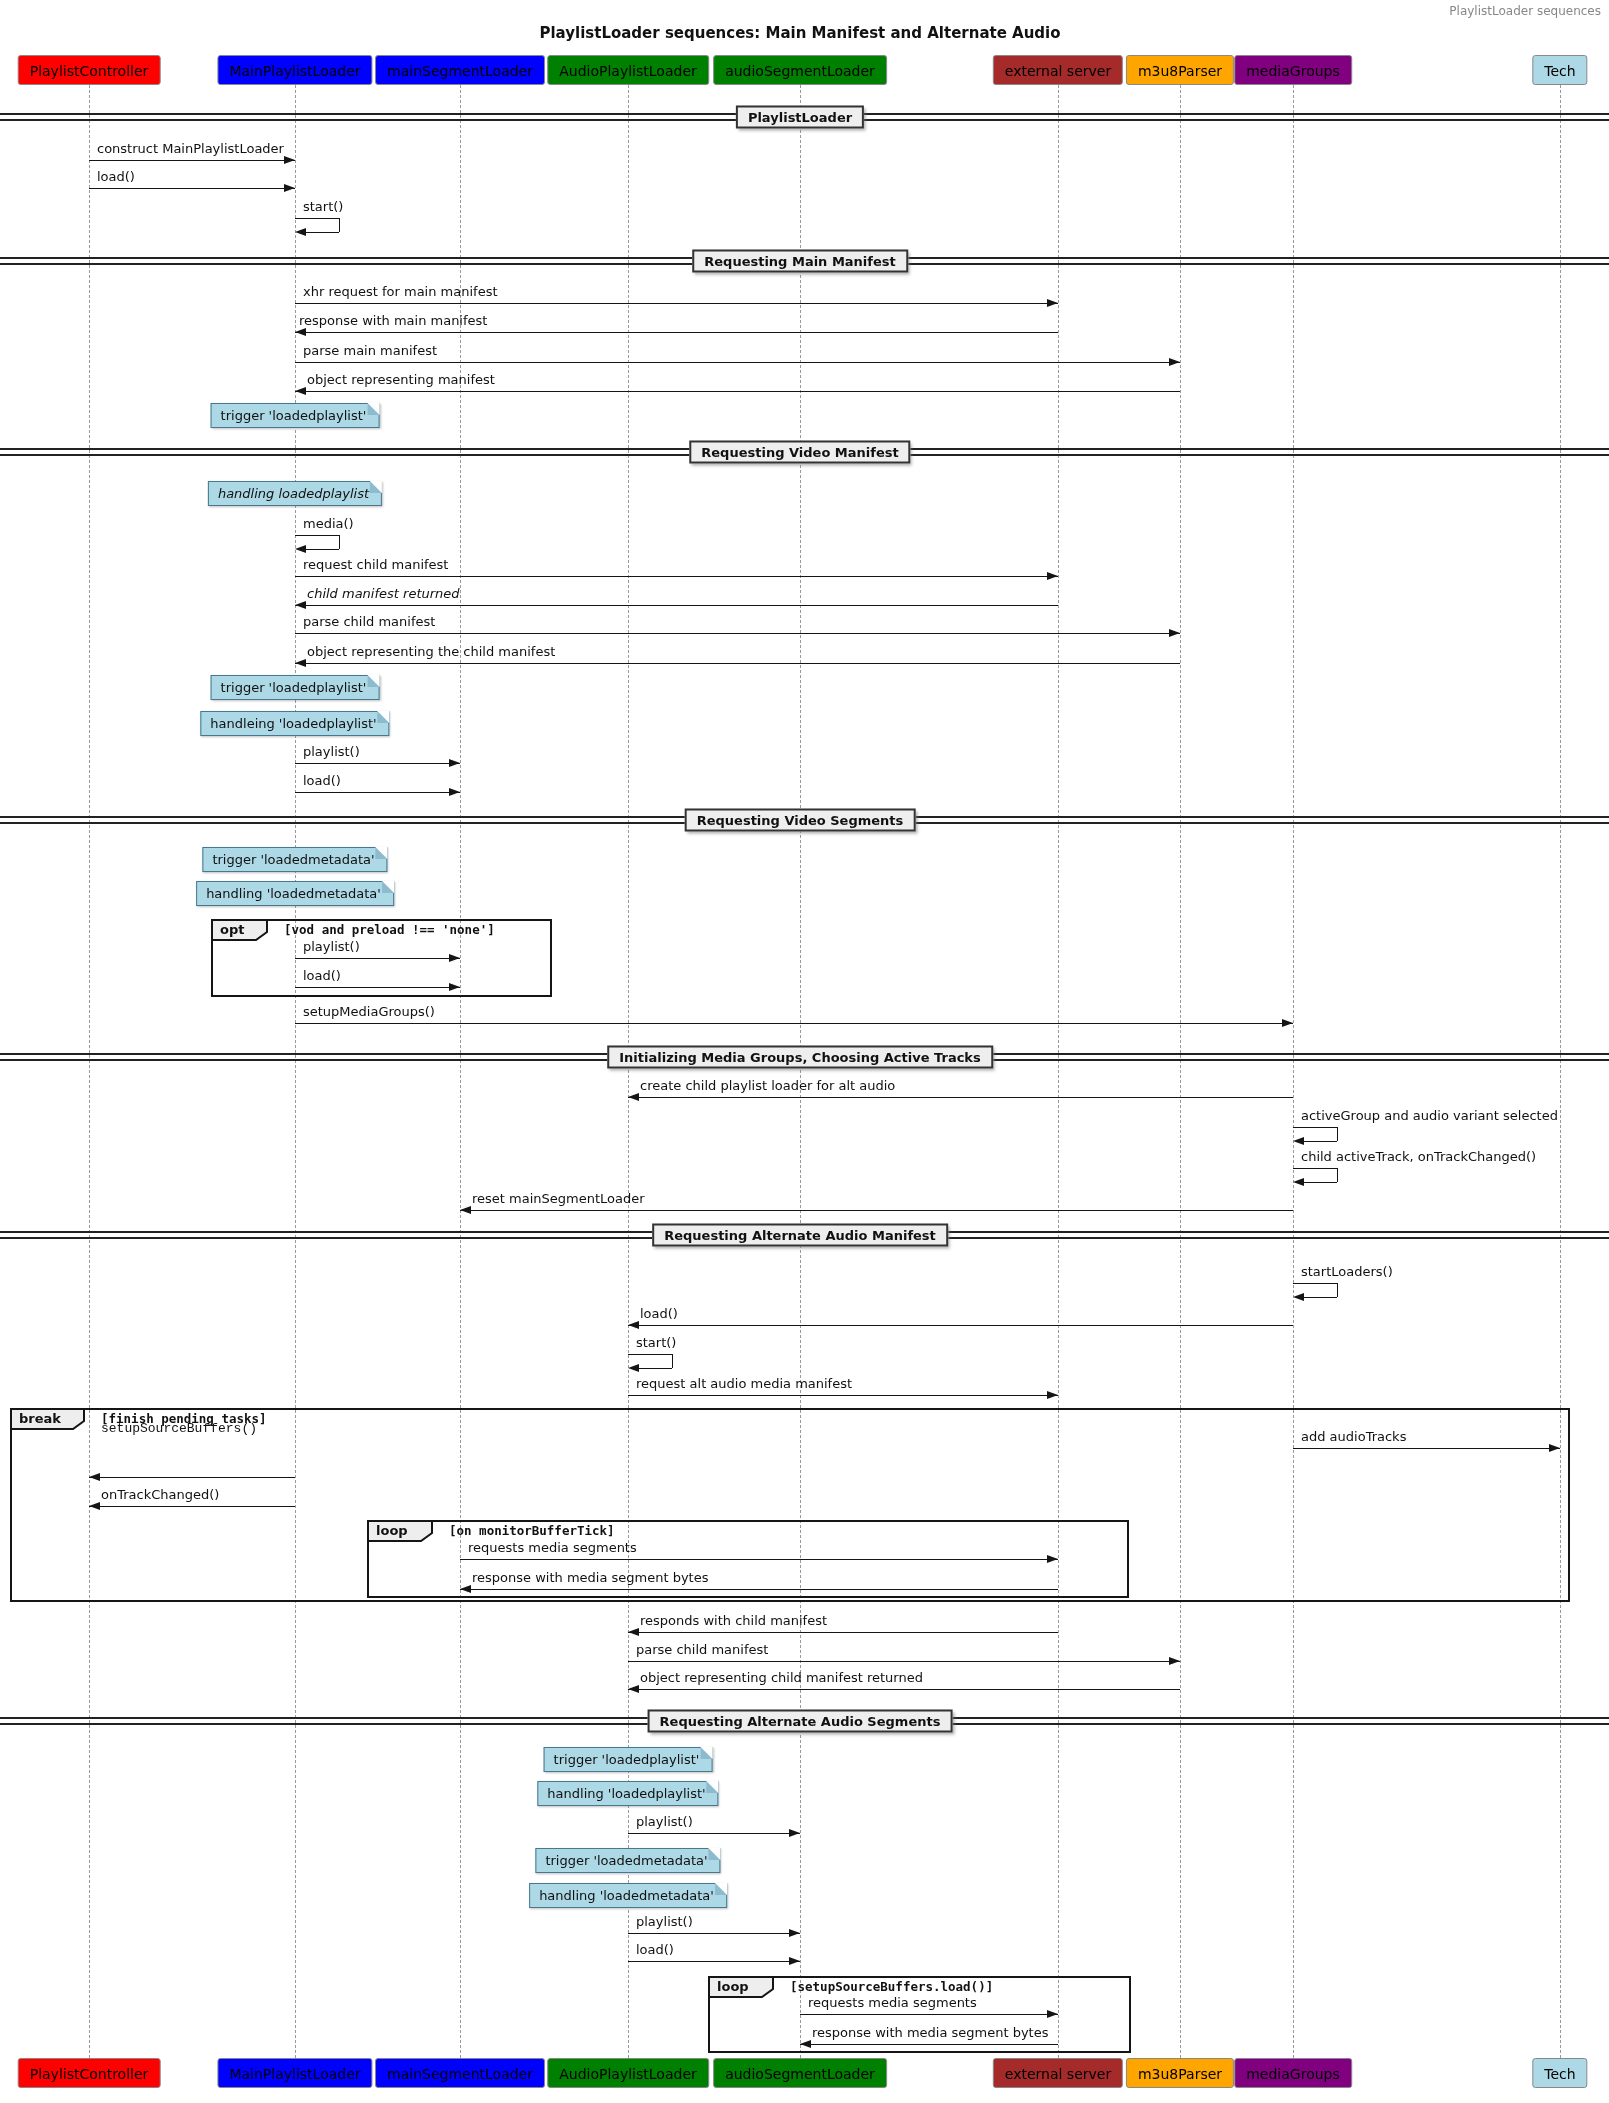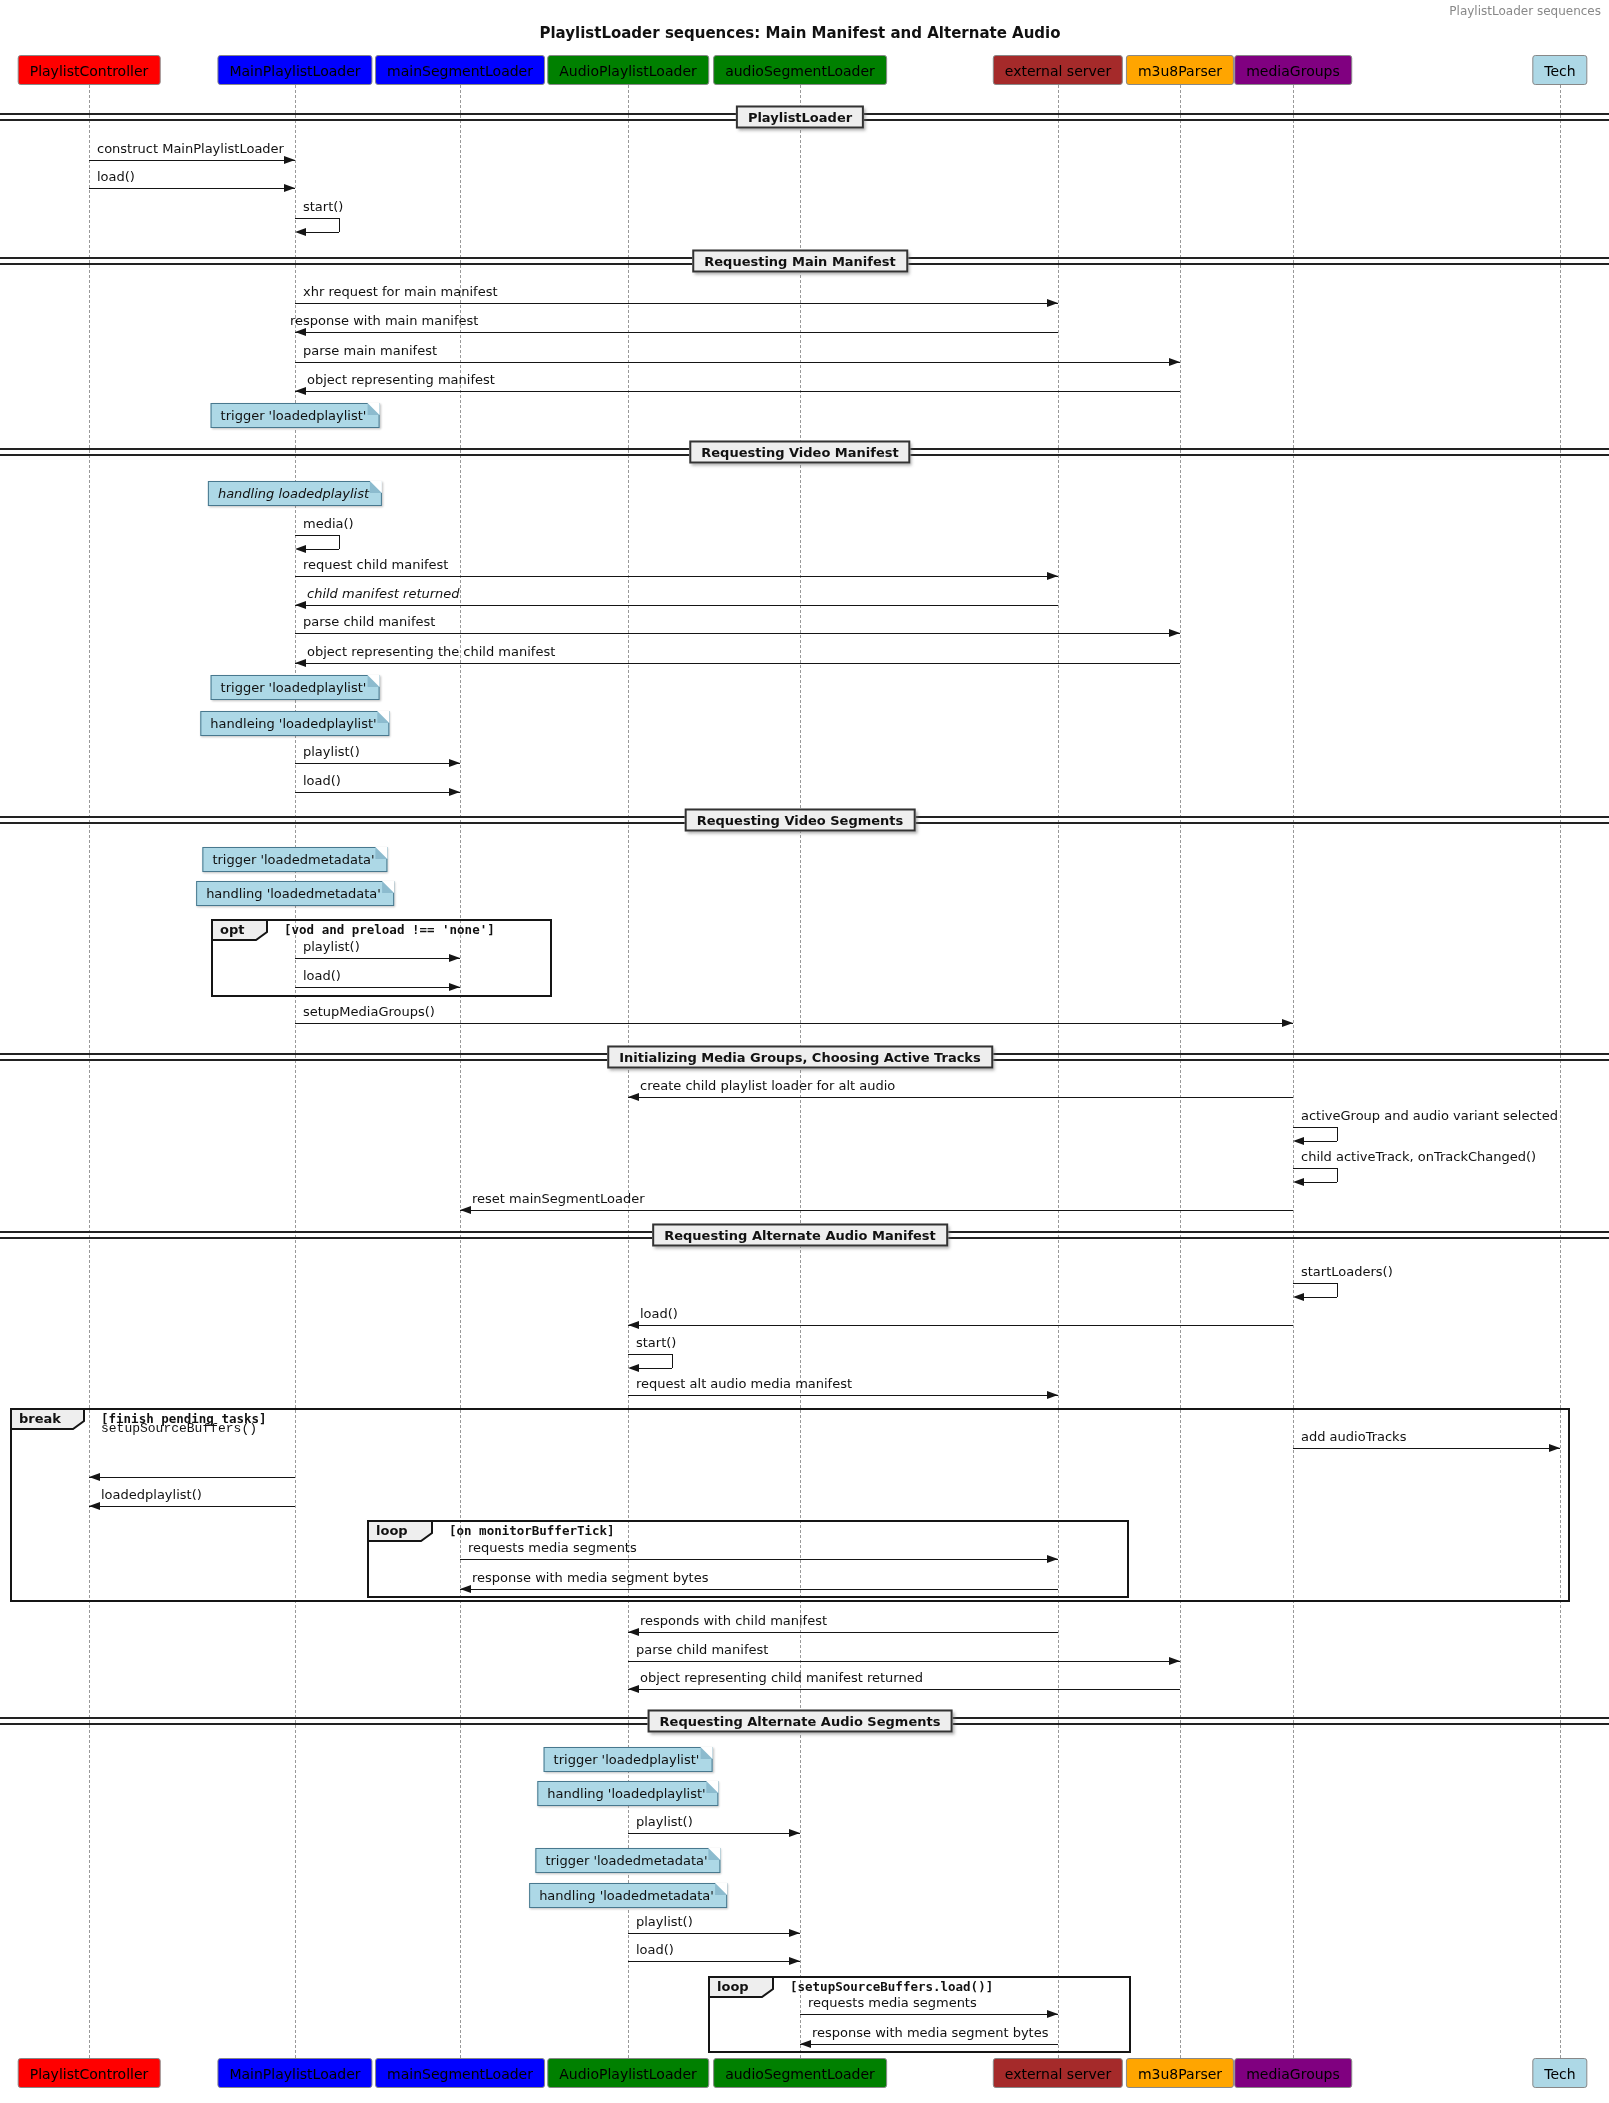--- a/index.html
+++ b/index.html
@@ -104,21 +104,21 @@
     <div class="head-r" style="left: 284px; top: 184px;"></div>
     <div class="mlabel" style="left: 303px; top: 199px;">start()</div>
     <div class="mline" style="left: 295px; top: 218px; width: 44px;"></div>
     <div class="vline" style="left: 339px; top: 218px; height: 14px;"></div>
     <div class="mline" style="left: 306px; top: 232px; width: 33px;"></div>
     <div class="head-l" style="left: 295px; top: 228px;"></div>
     <div class="mline" style="left: 295px; top: 303px; width: 763px;"></div>
     <div class="mlabel" style="left: 303px; top: 284px;">xhr request for main manifest</div>
     <div class="head-r" style="left: 1047px; top: 299px;"></div>
     <div class="mline" style="left: 295px; top: 332px; width: 763px;"></div>
-    <div class="mlabel" style="left: 290px; top: 313px;">response with main manifest</div>
+    <div class="mlabel" style="left: 299px; top: 313px;">response with main manifest</div>
     <div class="head-l" style="left: 295px; top: 328px;"></div>
     <div class="mline" style="left: 295px; top: 362px; width: 885px;"></div>
     <div class="mlabel" style="left: 303px; top: 343px;">parse main manifest</div>
     <div class="head-r" style="left: 1169px; top: 358px;"></div>
     <div class="mline" style="left: 295px; top: 391px; width: 885px;"></div>
     <div class="mlabel" style="left: 307px; top: 372px;">object representing manifest</div>
     <div class="head-l" style="left: 295px; top: 387px;"></div>
     <div class="mlabel" style="left: 303px; top: 516px;">media()</div>
     <div class="mline" style="left: 295px; top: 535px; width: 44px;"></div>
     <div class="vline" style="left: 339px; top: 535px; height: 14px;"></div>
@@ -183,21 +183,21 @@
     <div class="mline" style="left: 628px; top: 1395px; width: 430px;"></div>
     <div class="mlabel" style="left: 636px; top: 1376px;">request alt audio media manifest</div>
     <div class="head-r" style="left: 1047px; top: 1391px;"></div>
     <div class="mline" style="left: 1293px; top: 1448px; width: 267px;"></div>
     <div class="mlabel" style="left: 1301px; top: 1429px;">add audioTracks</div>
     <div class="head-r" style="left: 1549px; top: 1444px;"></div>
     <div class="mline" style="left: 89px; top: 1477px; width: 206px;"></div>
     <div class="mlabel" style="left: 101px; top: 1421px; font-family: Liberation Mono, monospace;">setupSourceBuffers()</div>
     <div class="head-l" style="left: 89px; top: 1473px;"></div>
     <div class="mline" style="left: 89px; top: 1506px; width: 206px;"></div>
-    <div class="mlabel" style="left: 101px; top: 1487px;">loadedplaylist()</div>
+    <div class="mlabel" style="left: 101px; top: 1487px;">onTrackChanged()</div>
     <div class="head-l" style="left: 89px; top: 1502px;"></div>
     <div class="mline" style="left: 460px; top: 1559px; width: 598px;"></div>
     <div class="mlabel" style="left: 468px; top: 1540px;">requests media segments</div>
     <div class="head-r" style="left: 1047px; top: 1555px;"></div>
     <div class="mline" style="left: 460px; top: 1589px; width: 598px;"></div>
     <div class="mlabel" style="left: 472px; top: 1570px;">response with media segment bytes</div>
     <div class="head-l" style="left: 460px; top: 1585px;"></div>
     <div class="mline" style="left: 628px; top: 1632px; width: 430px;"></div>
     <div class="mlabel" style="left: 640px; top: 1613px;">responds with child manifest</div>
     <div class="head-l" style="left: 628px; top: 1628px;"></div>

